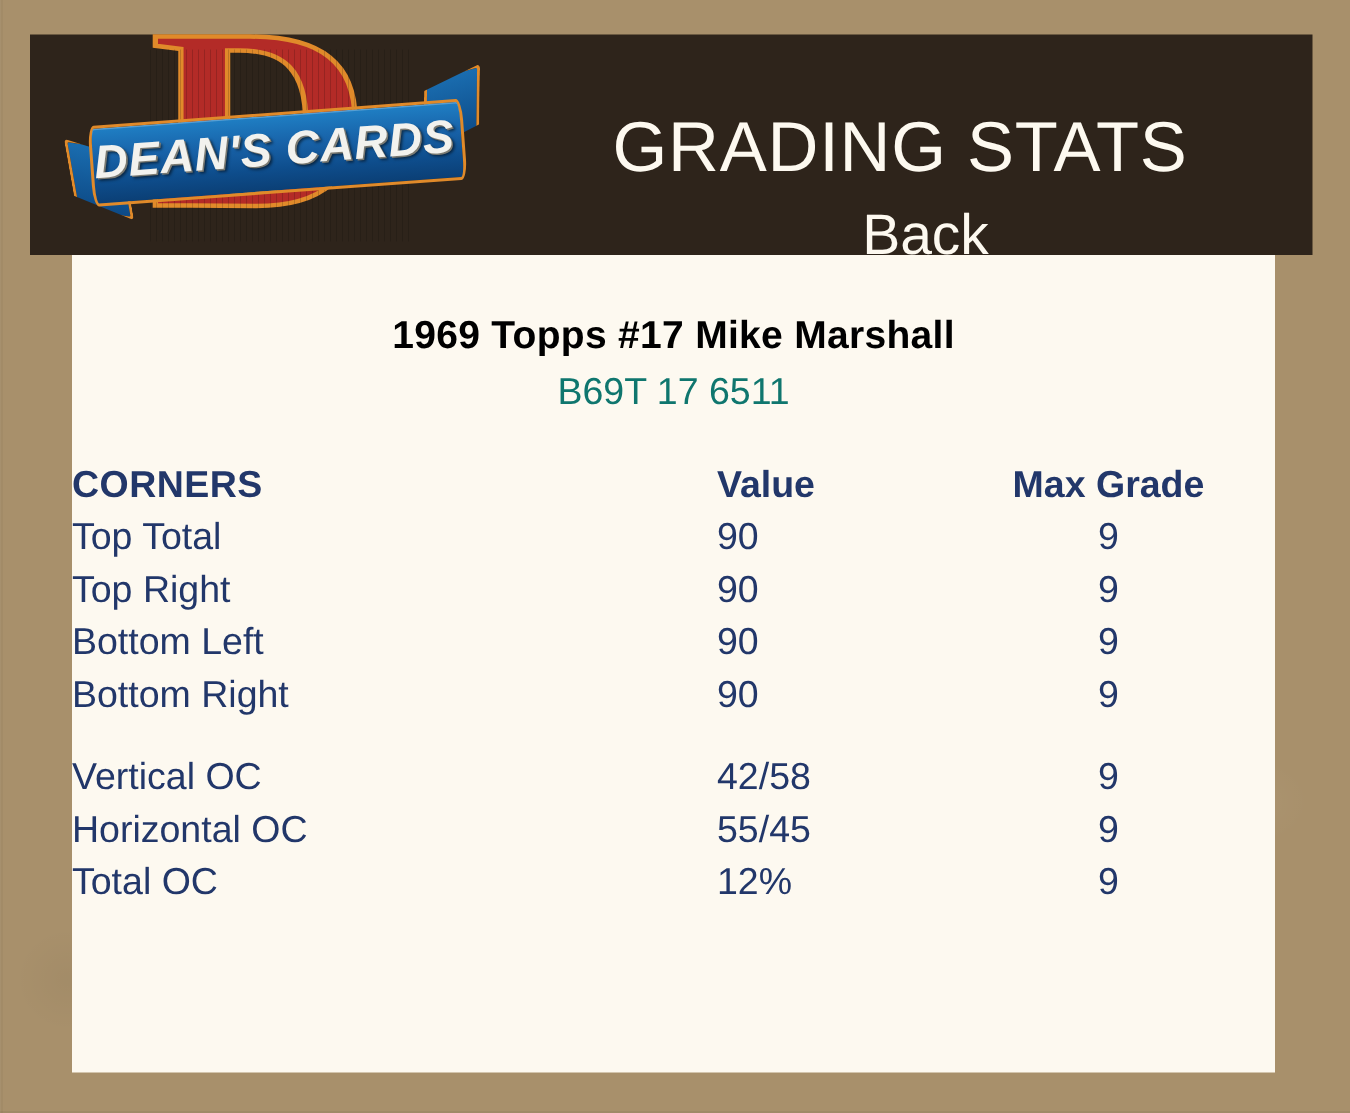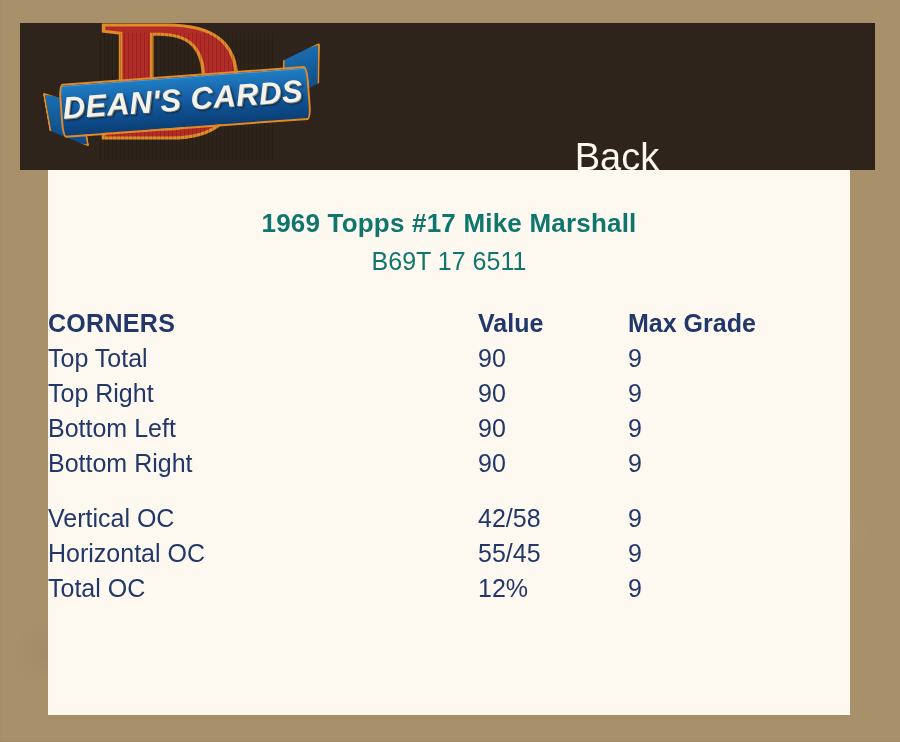--- a/index.html
+++ b/index.html
@@ -177,21 +177,21 @@
     height: 545px;
     background: #fdf9f0;
     z-index: 2;
   }
 
   #card-title {
     margin-top: 38px;
     text-align: center;
     font-size: 26px;
     font-weight: bold;
-    color: #0f766e;
+    color: #000000;
     letter-spacing: 0.2px;
   }
   #card-code {
     margin-top: 8px;
     text-align: center;
     font-size: 25px;
     color: #0f766e;
   }
 
   
@@ -203,21 +203,21 @@
     padding-left: 34px;
   }
   #stats-table td {
     padding: 0;
     font-size: 25px;
     line-height: 35px;
     vertical-align: middle;
   }
   td.col-label   { width: 430px; padding-left: 105px; }
   td.col-value   { width: 150px; text-align: left; }
-  td.col-grade   { width: 222px; padding-right: 47px; }
+  td.col-grade   { width: 222px; text-align: center; padding-right: 47px; }
 
   tr.section-row td.col-label {
     padding-left: 105px;
     font-weight: bold;
     font-size: 24px;
     letter-spacing: 0.3px;
   }
   tr.section-row td.col-value,
   tr.section-row td.col-grade {
     font-weight: bold;
@@ -240,20 +240,21 @@
       <span class="logo-d-stripes"></span>
     </div>
     <div class="ribbon">
       <span class="ribbon-tail left"></span>
       <span class="ribbon-tail right"></span>
       <span class="ribbon-body"></span>
       <span class="ribbon-text">DEAN'S CARDS</span>
     </div>
   </div>
 
+  <div id="header-title">GRADING STATS</div>
   <div id="header-subtitle">Back</div>
 </div>
 
 <div id="content-panel">
 
   <div id="card-title">1969 Topps #17 Mike Marshall</div>
   <div id="card-code">B69T 17 6511</div>
 
   <table id="stats-table">
     <tbody>

